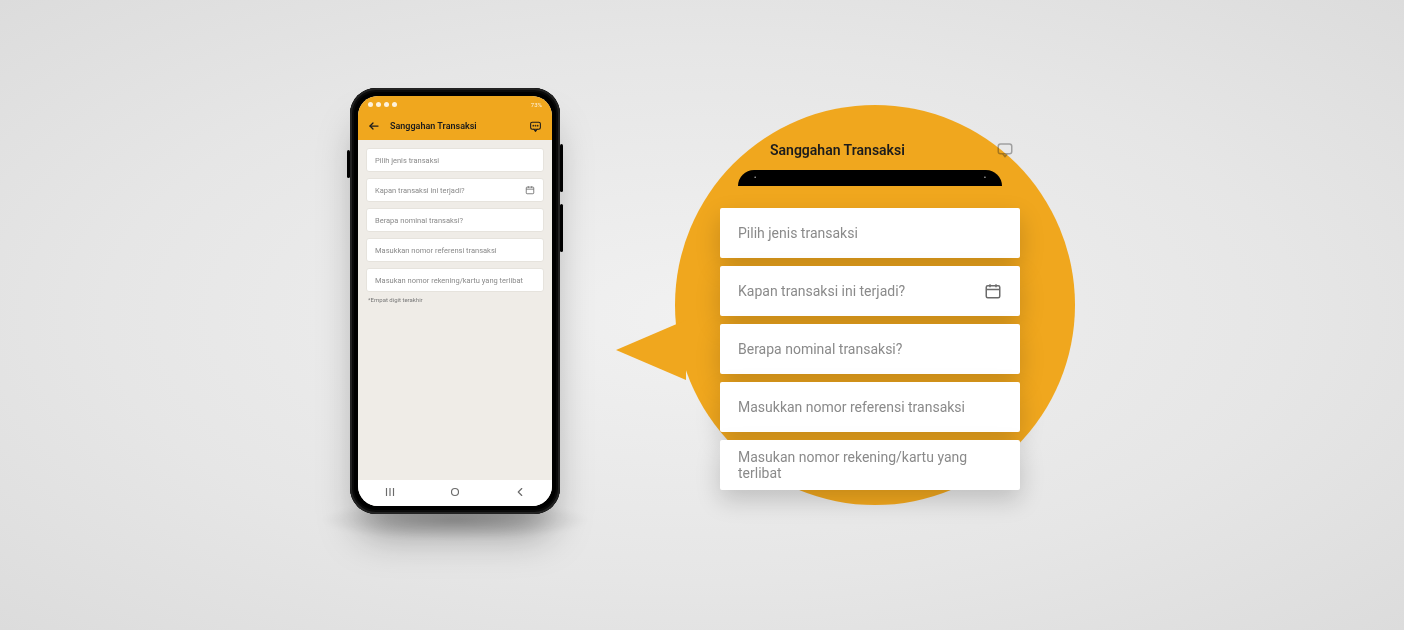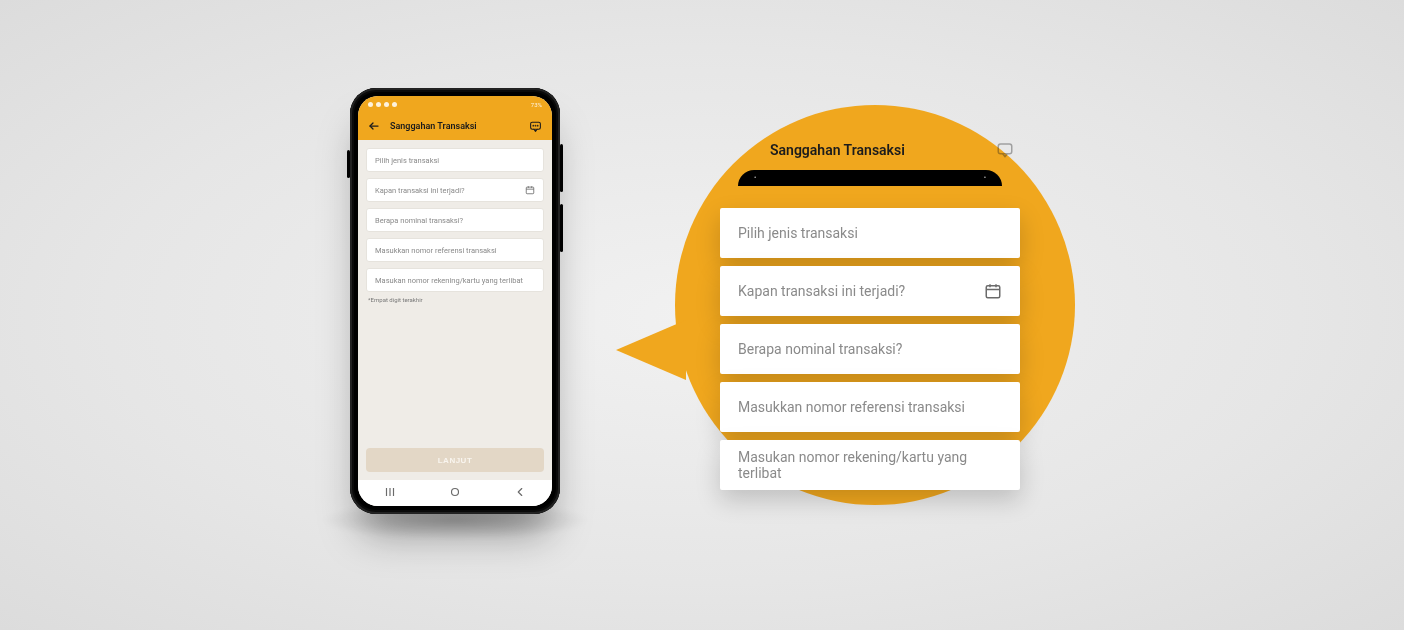--- a/index.html
+++ b/index.html
@@ -274,23 +274,20 @@
       </div>
       <div class="field">
         <span class="label">Masukkan nomor referensi transaksi</span>
       </div>
       <div class="field">
         <span class="label">Masukan nomor rekening/kartu yang terlibat</span>
       </div>
       <div class="helper">*Empat digit terakhir</div>
     </div>
 
-    <div class="bottom">
-      <button class="lanjut-btn">LANJUT</button>
-    </div>
 
     <div class="nav-bar">
       <span class="nav-recent">
         <svg width="14" height="14" viewBox="0 0 24 24" stroke="#6b6b6b" stroke-width="2" fill="none">
             <line x1="6" y1="5" x2="6" y2="19"></line>
             <line x1="12" y1="5" x2="12" y2="19"></line>
             <line x1="18" y1="5" x2="18" y2="19"></line>
           </svg>
       </span>
       <span class="nav-home">

